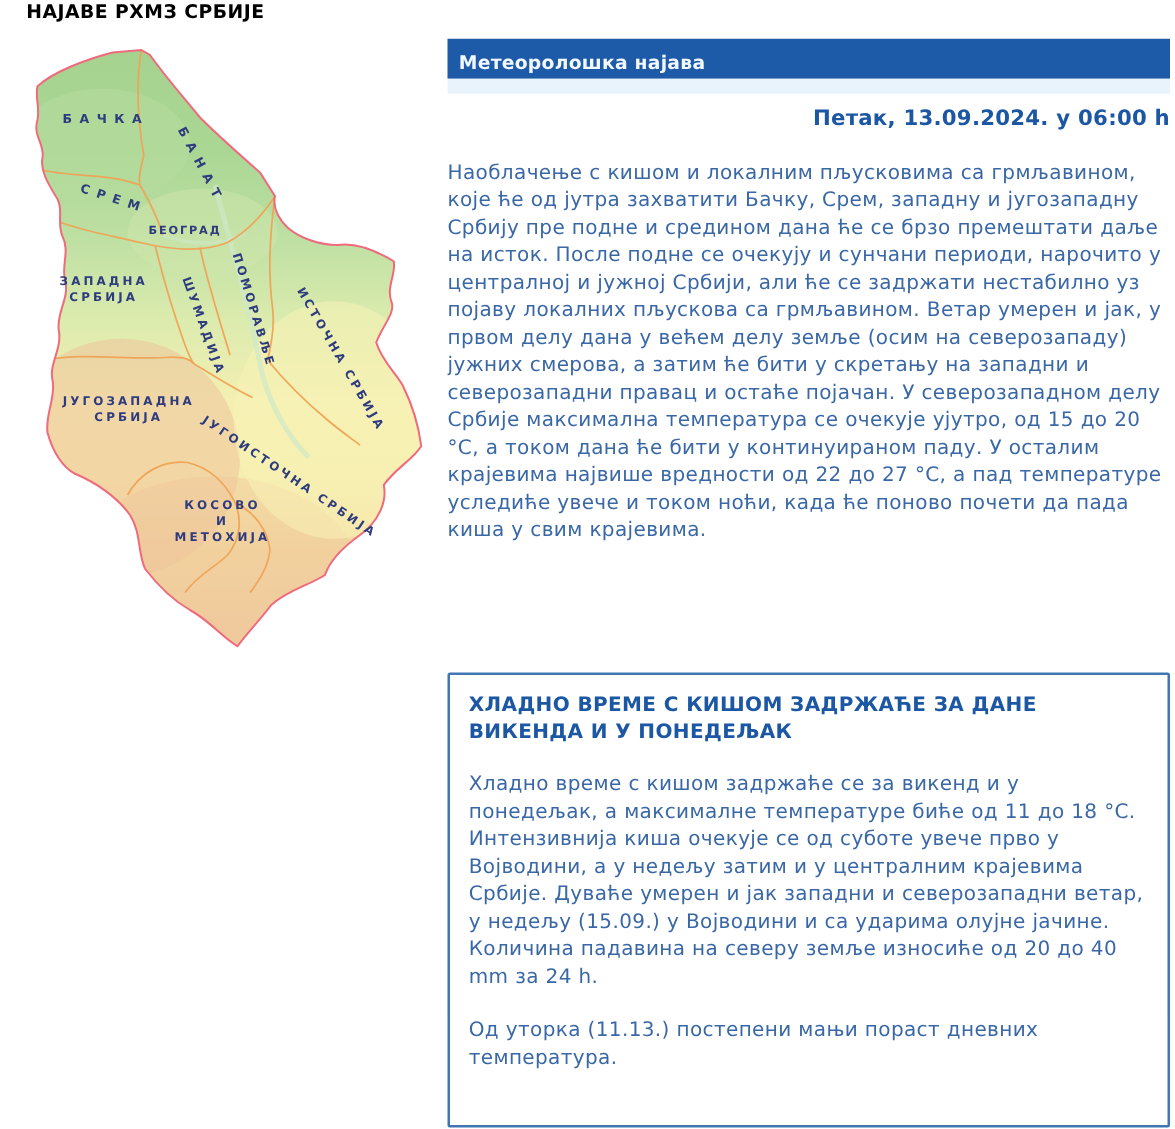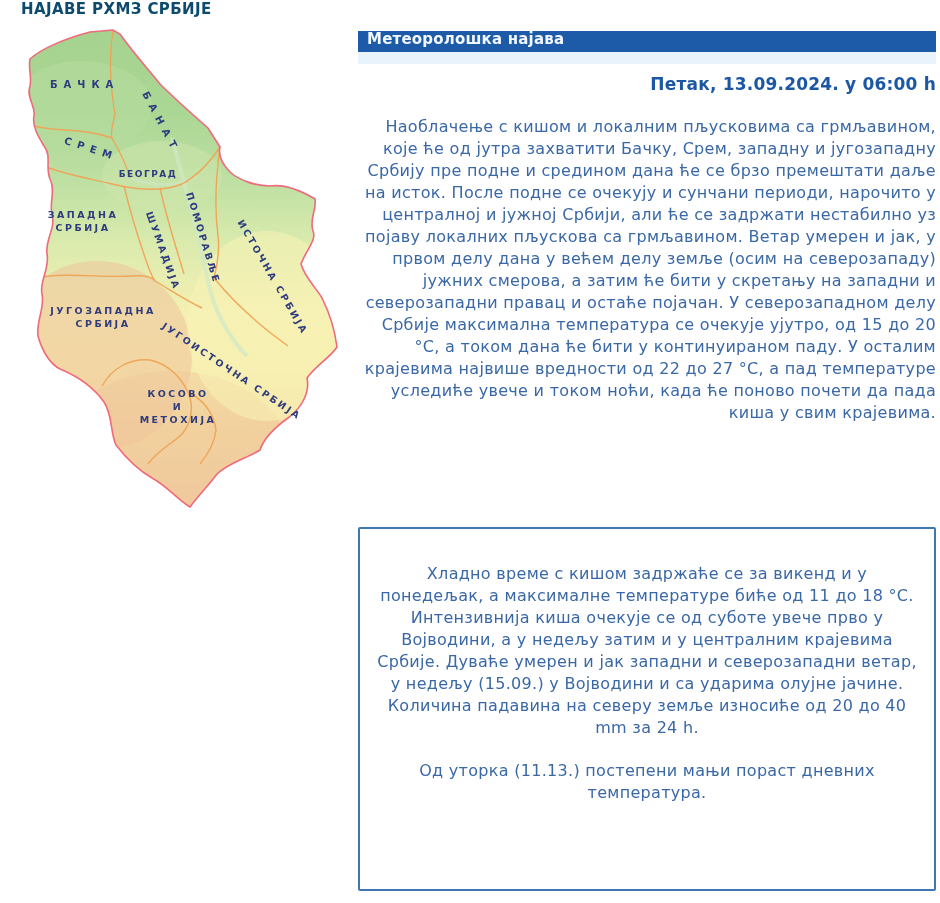--- a/index.html
+++ b/index.html
@@ -3,47 +3,47 @@
 <meta charset="utf-8">
 <style>
   html,body{margin:0;padding:0;}
   body{
     width:940px;height:903px;position:relative;background:#ffffff;
     font-family:"DejaVu Sans","Liberation Sans",sans-serif;
     overflow:hidden;
   }
   .page-title{
     position:absolute;left:21px;top:0px;
-    font-size:15px;font-weight:bold;color:#0c4a6e;letter-spacing:0.4px;
+    font-size:15px;font-weight:bold;color:#000000;letter-spacing:0.4px;
   }
-  .map-wrap{position:absolute;left:12px;top:26px;width:335px;height:490px;}
+  .map-wrap{position:absolute;left:12px;top:36px;width:335px;height:490px;}
   .right-col{position:absolute;left:358px;top:31px;width:578px;}
   .header-bar{
     background:#1d5aa8;color:#f2f8ff;
     font-size:15px;font-weight:bold;letter-spacing:0.2px;
-    padding:0 9px 4px 9px;line-height:17px;
+    padding:11px 9px 4px 9px;line-height:17px;
   }
   .light-strip{height:12px;background:#e8f3fb;}
   .date-heading{
     margin-top:9px;font-size:17px;font-weight:bold;color:#1c57a4;
     line-height:23px;letter-spacing:0.2px;text-align:right;
   }
-  .para-wrap{margin-top:20px;height:397px;overflow:hidden;text-align:right;}
+  .para-wrap{margin-top:20px;height:397px;overflow:hidden;}
   .body-text{
     font-size:16px;color:#3a68a6;line-height:22px;letter-spacing:0.3px;
   }
   .warning-box{
     margin-top:14px;border:2px solid #4076b4;border-radius:2px;
     padding:13px 15px;min-height:334px;box-sizing:content-box;
   }
   .warning-title{
     font-size:16px;font-weight:bold;color:#1c57a4;
     line-height:21px;letter-spacing:0.3px;
   }
-  .warning-box p{margin:21px 0 0 0;text-align:center;}
+  .warning-box p{margin:21px 0 0 0;}
   svg text{
     font-family:"DejaVu Sans","Liberation Sans",sans-serif;
     font-weight:bold;fill:#2e3b7e;
   }
   .lbl-big{font-size:10px;letter-spacing:6px;}
   .lbl-med{font-size:9.5px;letter-spacing:2.5px;}
   .lbl-sm{font-size:9px;letter-spacing:1.5px;}
 </style>
 </head>
 <body>
@@ -143,16 +143,17 @@
 </div>
 
 <div class="right-col">
   <div class="header-bar">Метеоролошка најава</div>
   <div class="light-strip"></div>
   <div class="date-heading">Петак, 13.09.2024. у 06:00 h</div>
   <div class="para-wrap">
     <div class="body-text">Наоблачење с кишом и локалним пљусковима са грмљавином, које ће од јутра захватити Бачку, Срем, западну и југозападну Србију пре подне и средином дана ће се брзо премештати даље на исток. После подне се очекују и сунчани периоди, нарочито у централној и јужној Србији, али ће се задржати нестабилно уз појаву локалних пљускова са грмљавином. Ветар умерен и јак, у првом делу дана у већем делу земље (осим на северозападу) јужних смерова, а затим ће бити у скретању на западни и северозападни правац и остаће појачан. У северозападном делу Србије максимална температура се очекује ујутро, од 15 до 20 °C, а током дана ће бити у континуираном паду. У осталим крајевима највише вредности од 22 до 27 °C, а пад температуре уследиће увече и током ноћи, када ће поново почети да пада киша у свим крајевима.</div>
   </div>
   <div class="warning-box body-text">
+    <div class="warning-title">ХЛАДНО ВРЕМЕ С КИШОМ ЗАДРЖАЋЕ ЗА ДАНЕ ВИКЕНДА И У ПОНЕДЕЉАК</div>
     <p>Хладно време с кишом задржаће се за викенд и у понедељак, а максималне температуре биће од 11 до 18 °C. Интензивнија киша очекује се од суботе увече прво у Војводини, а у недељу затим и у централним крајевима Србије. Дуваће умерен и јак западни и северозападни ветар, у недељу (15.09.) у Војводини и са ударима олујне јачине. Количина падавина на северу земље износиће од 20 до 40 mm за 24 h.</p>
     <p>Од уторка (11.13.) постепени мањи пораст дневних температура.</p>
   </div>
 </div>
 
 </body></html>

